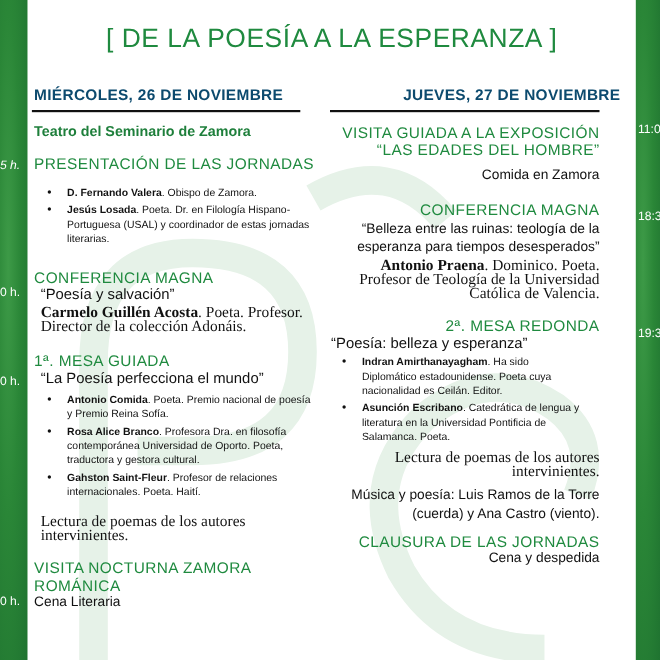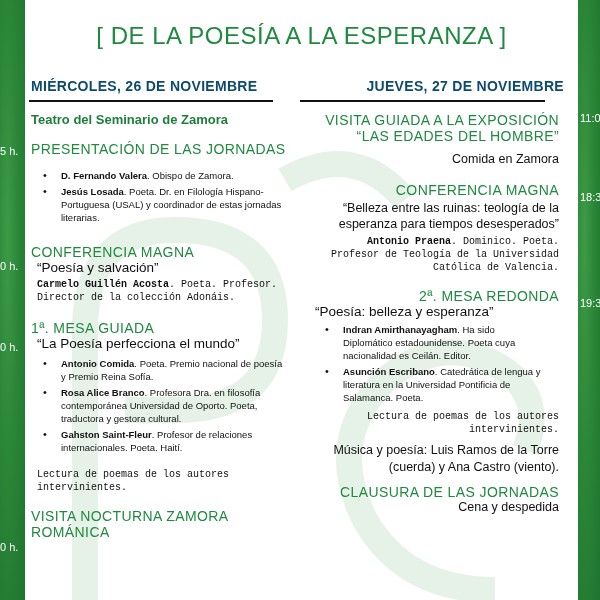--- a/index.html
+++ b/index.html
@@ -31,43 +31,43 @@
     font-family: "Liberation Sans", sans-serif; letter-spacing: 0.3px; color: #0c4a6e;
   }
   .day-left { left: 6px; }
   .day-right { right: 14px; text-align: left; }
   .rule { position: absolute; top: 100px; height: 2px; background: #111; }
   .rule-left { left: 4px; width: 244px; }
   .rule-right { left: 275px; width: 245px; }
 
   .col { position: absolute; top: 108px; }
   .col-left { left: 6px; width: 258px; }
-  .col-right { left: 288px; width: 246px; text-align: right; }
+  .col-right { left: 274px; width: 246px; text-align: right; }
 
   .venue { color: #1e7f3b; font-size: 13px; font-weight: bold; font-family: "Liberation Sans", sans-serif; margin-top: 4px; }
   .sec-title { color: #1f8a3f; font-size: 14px; font-family: "Liberation Sans", sans-serif; letter-spacing: 0.4px; }
   .quote { font-size: 13.5px; color: #111; font-family: "Liberation Sans", sans-serif; }
-  .small { font-size: 10px; line-height: 13px; color: #111; font-family: Liberation Mono, monospace; }
+  .small { font-size: 14px; line-height: 13px; color: #111; font-family: Liberation Serif, serif; }
   .small b { font-weight: bold; }
   .bullets { list-style: none; text-align: left; }
   .bullets li { position: relative; padding-left: 30px; font-size: 9.5px; line-height: 13px; margin-bottom: 3px; font-family: "Liberation Sans", sans-serif; }
   .bullets li::before { content: "\2022"; position: absolute; left: 12px; top: 0; font-size: 11px; }
   .med { font-size: 12.5px; font-family: "Liberation Sans", sans-serif; color: #111; }
 
   .time { position: absolute; color: #fff; font-size: 11px; font-family: "Liberation Sans", sans-serif; }
   .time-left { left: 0; }
   .time-right { left: 580px; }
 </style>
 </head>
 <body>
 
 <div class="green-left"></div>
 <div class="green-right"></div>
 
-<span class="time time-left" style="top:145px;">5 h.</span>
+<span class="time time-left" style="top:145px;font-style:italic;">5 h.</span>
 <span class="time time-left" style="top:260px;">0 h.</span>
 <span class="time time-left" style="top:341px;">0 h.</span>
 <span class="time time-left" style="top:541px;">0 h.</span>
 <span class="time time-right" style="top:112px;">11:00</span>
 <span class="time time-right" style="top:191px;">18:3</span>
 <span class="time time-right" style="top:297px;">19:30</span>
 
 <div class="panel">
   <svg class="watermark" viewBox="0 0 553 600">
     <g fill="none" stroke="#e6f2e8" stroke-width="26">
@@ -100,20 +100,21 @@
     <div class="sec-title" style="margin-top:16px;">1ª. MESA GUIADA</div>
     <div class="quote" style="margin-left:6px;">“La Poesía perfecciona el mundo”</div>
     <ul class="bullets" style="margin-top:6px;">
       <li><b>Antonio Comida</b><span>. Poeta. Premio nacional de poesía y Premio Reina Sofía.</span></li>
       <li><b>Rosa Alice Branco</b><span>. Profesora Dra. en filosofía contemporánea Universidad de Oporto. Poeta, traductora y gestora cultural.</span></li>
       <li><b>Gahston Saint-Fleur</b><span>. Profesor de relaciones internacionales. Poeta. Haití.</span></li>
     </ul>
     <div class="small" style="margin-top:14px; margin-left:6px;">Lectura de poemas de los autores intervinientes.</div>
 
     <div class="sec-title" style="margin-top:14px;">VISITA NOCTURNA ZAMORA ROMÁNICA</div>
+    <div class="med">Cena Literaria</div>
   </div>
 
   <div class="col col-right">
     <div class="sec-title" style="margin-top:4px;">VISITA GUIADA A LA EXPOSICIÓN</div>
     <div class="sec-title">“LAS EDADES DEL HOMBRE”</div>
     <div class="med" style="margin-top:8px;">Comida en Zamora</div>
 
     <div class="sec-title" style="margin-top:16px;">CONFERENCIA MAGNA</div>
     <div class="quote" style="font-size:12.5px; line-height:16px; margin-top:2px;">“Belleza entre las ruinas: teología de la esperanza para tiempos desesperados”</div>
     <div class="small" style="margin-top:3px;"><b>Antonio Praena</b><span>. Dominico. Poeta. Profesor de Teología de la Universidad Católica de Valencia.</span></div>

